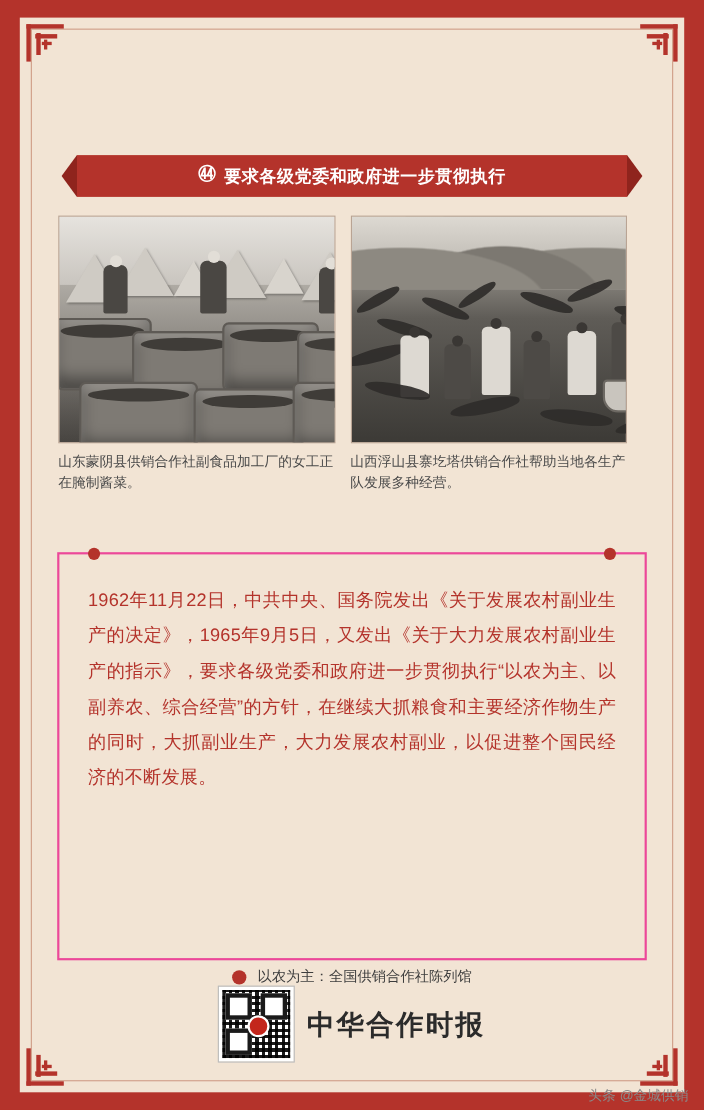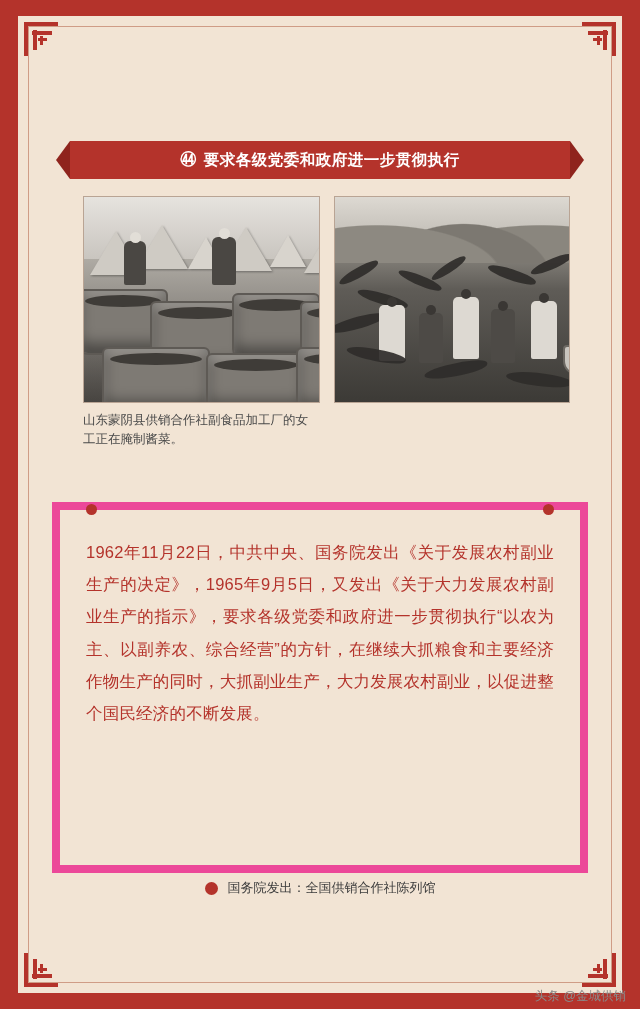--- a/index.html
+++ b/index.html
@@ -111,21 +111,21 @@
   .banner::before { left: -14px; border-right: 14px solid #8f241d; }
   .banner::after  { right: -14px; border-left: 14px solid #8f241d; }
   .banner .num {
     font-size: 16px;
     line-height: 1;
   }
 
   
   .photos {
     position: absolute;
-    left: 65px;
+    left: 35px;
     right: 52px;
     top: 180px;
     display: flex;
     gap: 14px;
   }
   .photo-cell { width: 50%; }
   .photo {
     width: 100%;
     height: 207px;
     position: relative;
@@ -222,21 +222,21 @@
     border-radius: 4px 4px 14px 14px;
   }
 
   
   .textbox {
     position: absolute;
     left: 34px;
     right: 34px;
     top: 486px;
     bottom: 120px;
-    border: 8px solid #ec4899;
+    border: 2px solid #ec4899;
     box-sizing: border-box;
     padding: 26px 26px 20px 26px;
   }
   .textbox .dot {
     position: absolute;
     width: 11px; height: 11px;
     background: #b4332b;
     border-radius: 50%;
     top: -6px;
   }
@@ -412,30 +412,40 @@
           <div class="fig2" style="left:118px; top:100px; width:26px; height:62px;"></div>
           <div class="fig2 dark" style="left:156px;top:112px; width:24px; height:54px;"></div>
           <div class="fig2" style="left:196px; top:104px; width:26px; height:58px;"></div>
           <div class="fig2 dark" style="left:236px;top:96px;  width:26px; height:60px;"></div>
           <div class="basket" style="left:228px; top:148px; width:52px; height:26px;"></div>
           <div class="leaf" style="left:10px;  top:152px; width:60px; height:12px; transform:rotate(12deg);"></div>
           <div class="leaf" style="left:90px;  top:166px; width:64px; height:13px; transform:rotate(-10deg);"></div>
           <div class="leaf" style="left:170px; top:176px; width:66px; height:13px; transform:rotate(8deg);"></div>
           <div class="leaf" style="left:240px; top:182px; width:60px; height:12px; transform:rotate(-12deg);"></div>
         </div>
+        <div class="cap">山西浮山县寨圪塔供销合作社帮助当地各生产队发展多种经营。</div>
       </div>
     </div>
 
     <div class="textbox">
       <span class="dot l"></span>
       <span class="dot r"></span>
       <p class="para">1962年11月22日，中共中央、国务院发出《关于发展农村副业生产的决定》，1965年9月5日，又发出《关于大力发展农村副业生产的指示》，要求各级党委和政府进一步贯彻执行“以农为主、以副养农、综合经营”的方针，在继续大抓粮食和主要经济作物生产的同时，大抓副业生产，大力发展农村副业，以促进整个国民经济的不断发展。</p>
     </div>
 
     <div class="footer-line">
       <span class="bigdot"></span>
-      <span class="ftext">国务院发出：全国供销合作社陈列馆</span>
-    </div>
-
+      <span class="ftext">以农为主：全国供销合作社陈列馆</span>
+    </div>
+
+    <div class="logo-row">
+      <div class="qr">
+        <span class="qc a"></span>
+        <span class="qc b"></span>
+        <span class="qc c"></span>
+        <span class="qmid"></span>
+      </div>
+      <div class="brand">中华合作时报</div>
+    </div>
   </div>
 
   <div class="watermark">头条 @金城供销</div>
 </div>
 
 </body></html>

